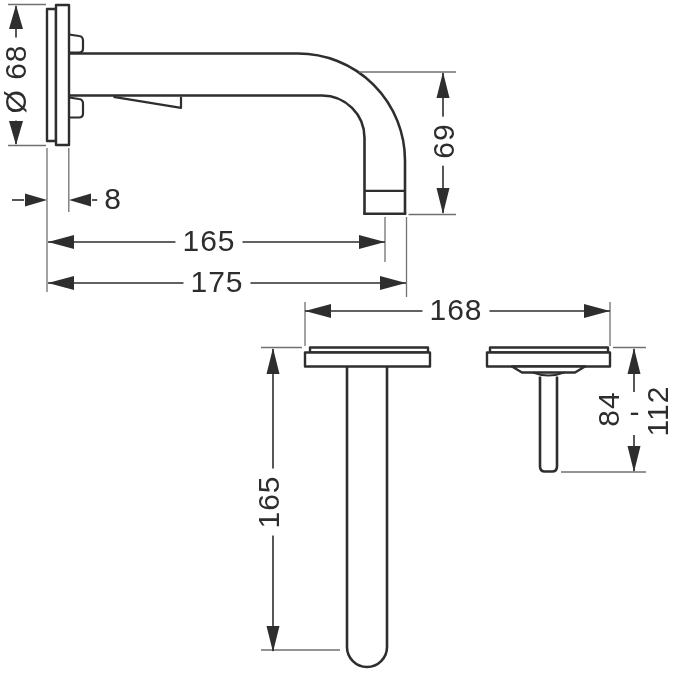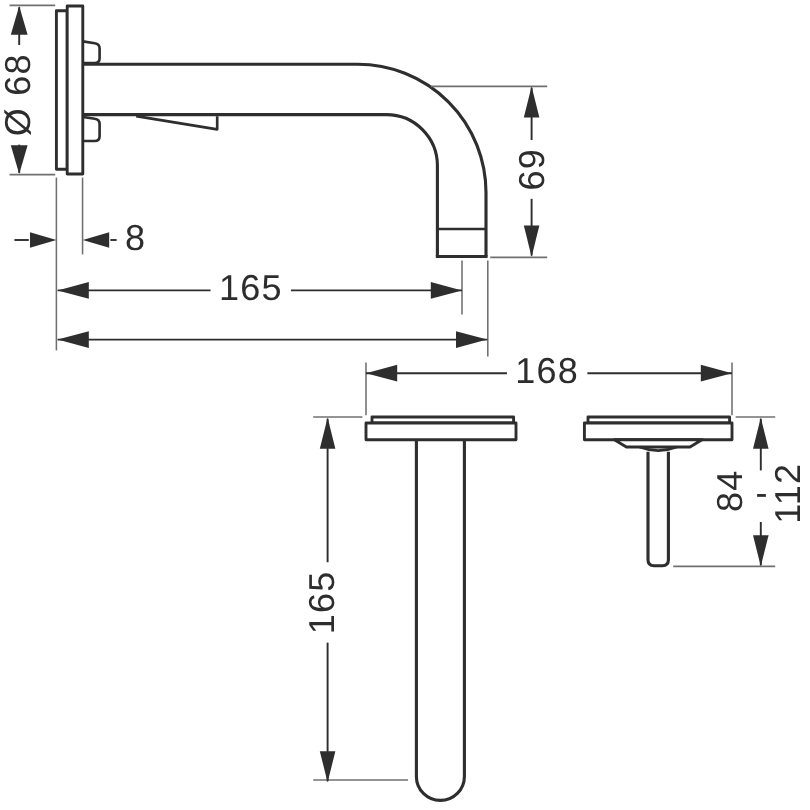--- a/index.html
+++ b/index.html
@@ -128,19 +128,20 @@
       <path class="dim" d="M634 349 V392"></path>
       <path class="dim" d="M634 435 V471"></path>
       <polygon class="arr" points="634,348 627.5,374 640.5,374"></polygon>
       <polygon class="arr" points="634,472 627.5,446 640.5,446"></polygon>
     </g>
   </svg>
 
   <span class="dim-label rot" style="left:16px;top:79px;">Ø 68</span>
   <span class="dim-label" style="left:113px;top:200px;">8</span>
   <span class="dim-label" style="left:209px;top:242px;">165</span>
+  <span class="dim-label" style="left:217px;top:283px;">175</span>
   <span class="dim-label rot" style="left:444px;top:141px;">69</span>
   <span class="dim-label" style="left:456px;top:311px;">168</span>
   <span class="dim-label rot" style="left:269px;top:502px;">165</span>
   <span class="dim-label rot" style="left:609px;top:409px;">84</span>
   <span class="dim-label dash-label" style="left:635px;top:413px;">-</span>
   <span class="dim-label rot" style="left:658px;top:411px;">112</span>
 </div>
 
 </body></html>

